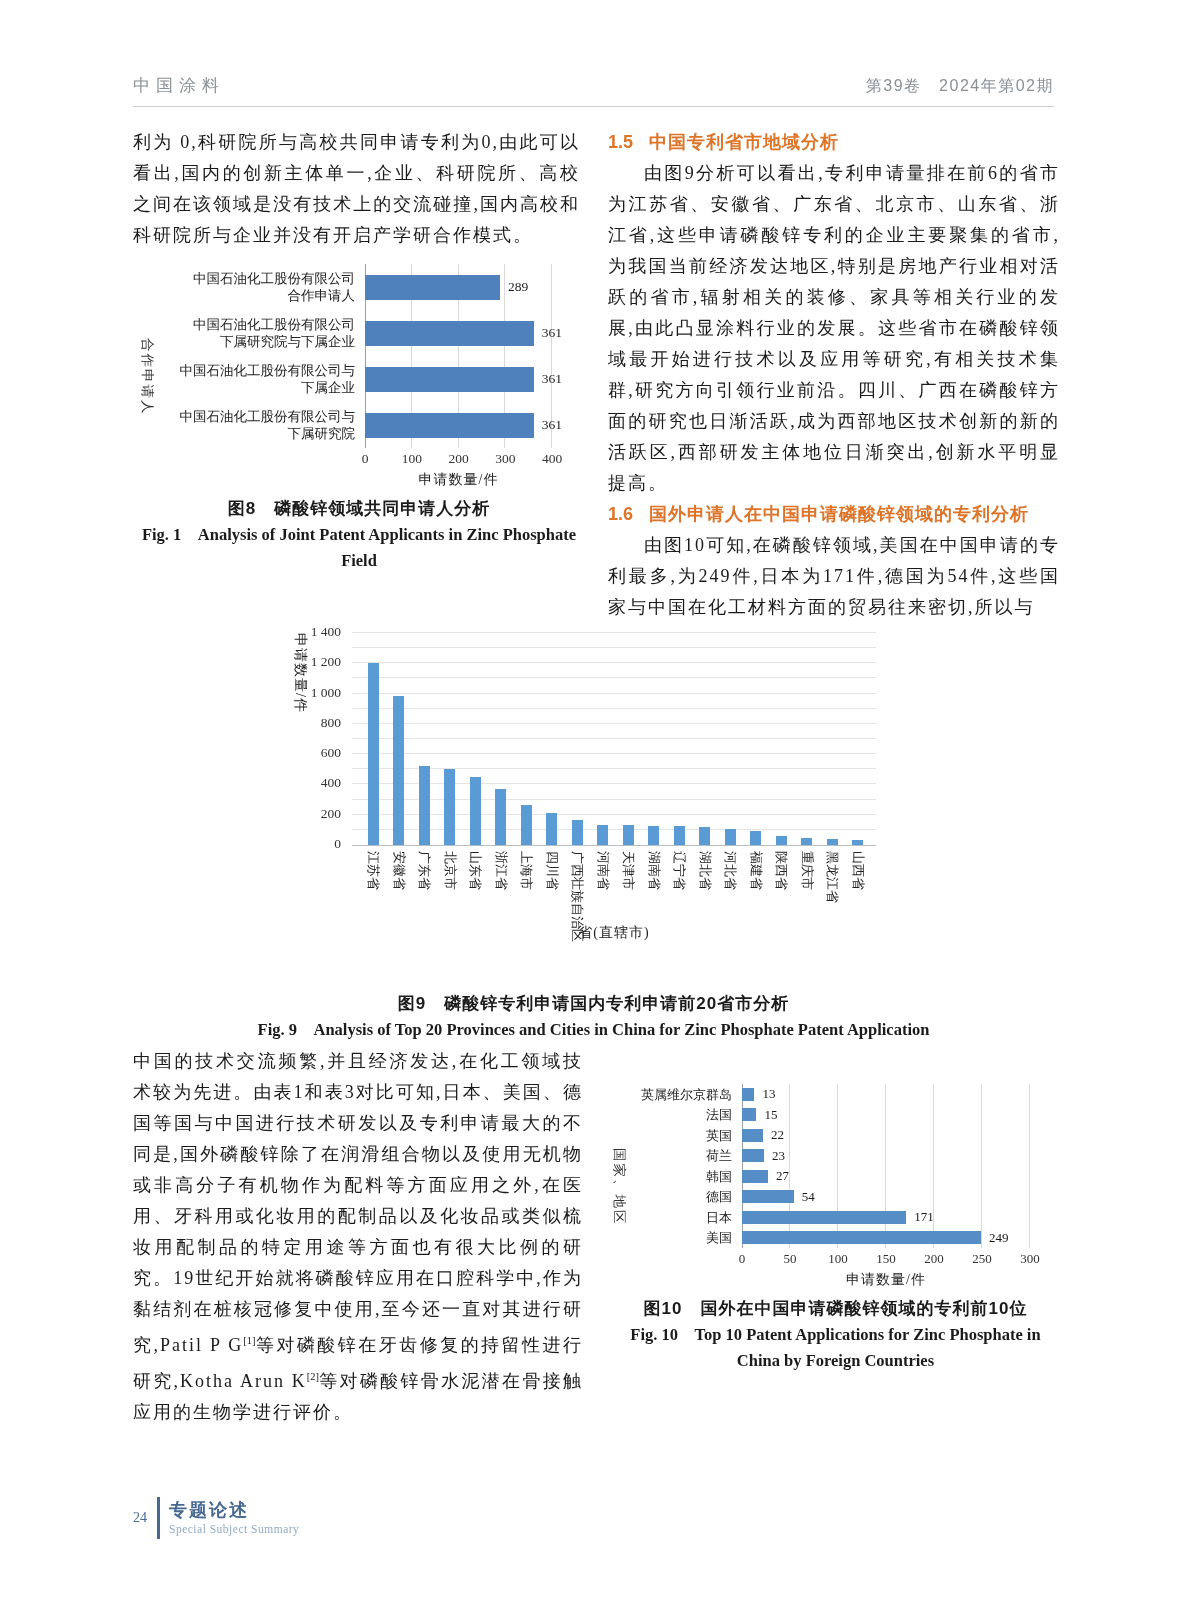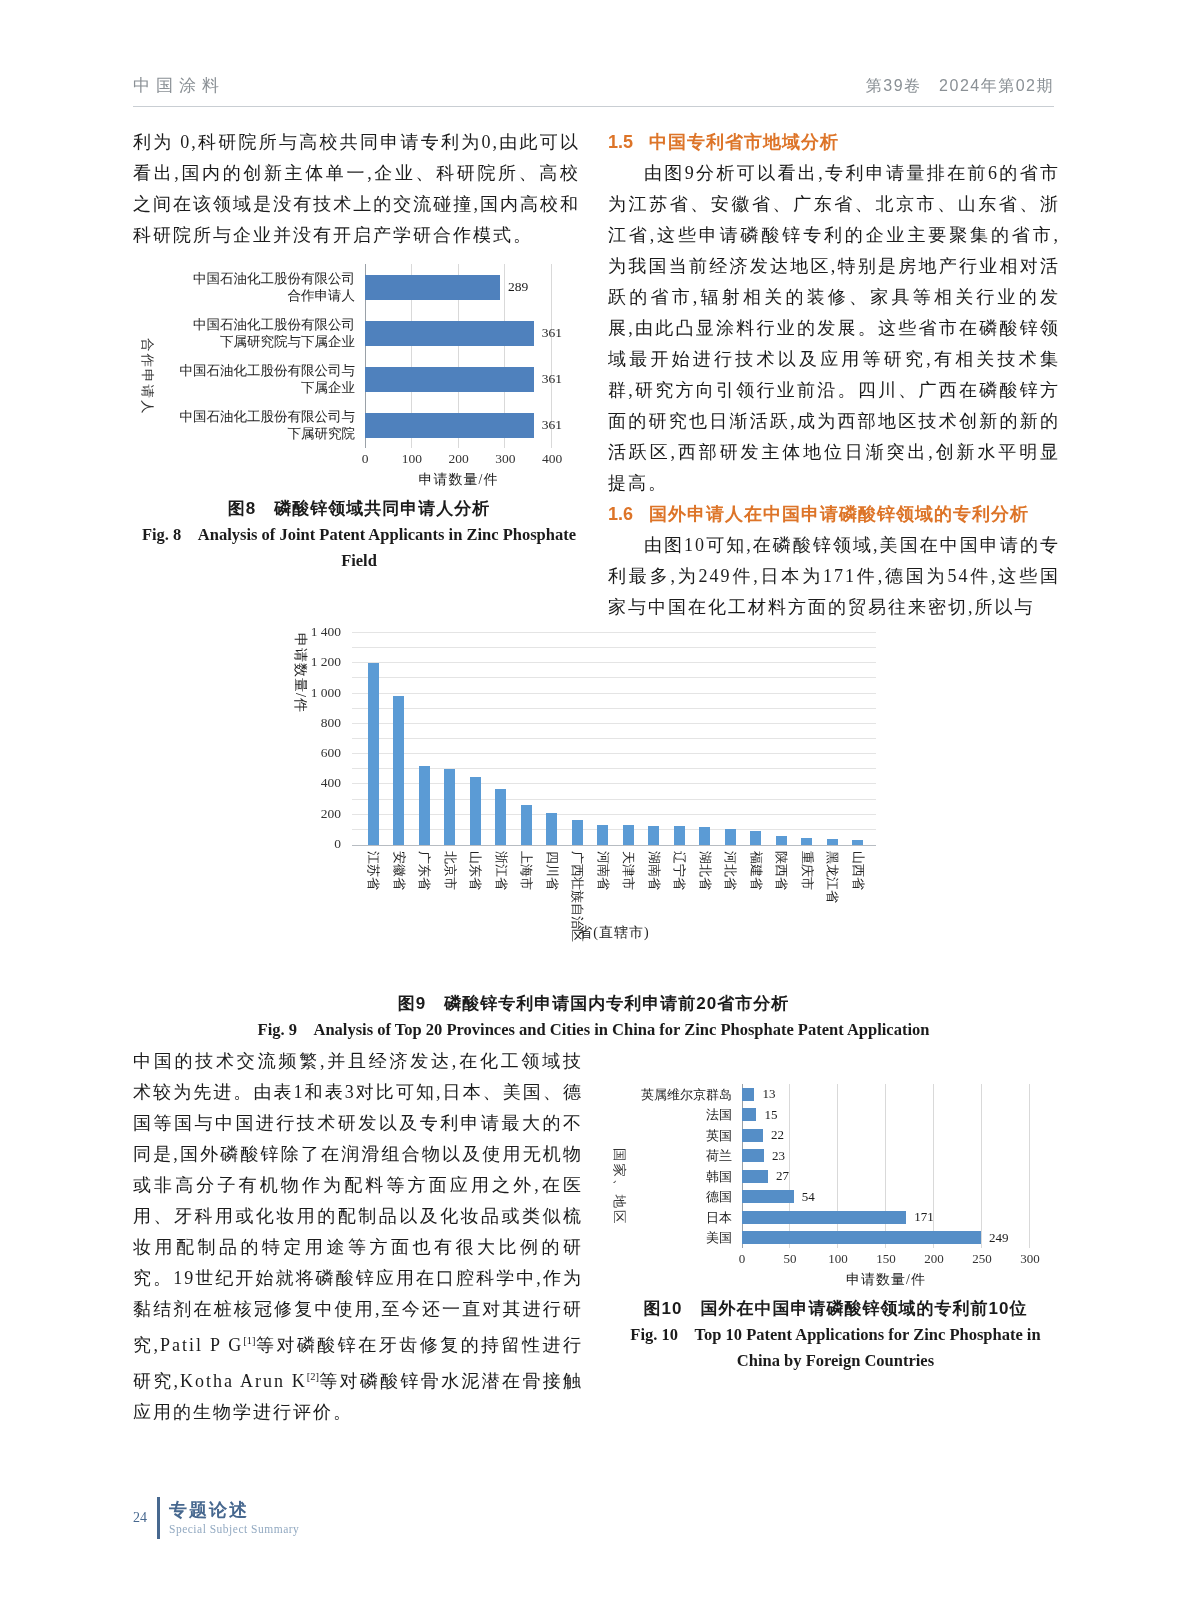--- a/index.html
+++ b/index.html
@@ -153,21 +153,21 @@
               <span class="htick" style="left: 46.75px;">100</span>
               <span class="htick" style="left: 93.5px;">200</span>
               <span class="htick" style="left: 140.25px;">300</span>
               <span class="htick" style="left: 187px;">400</span>
             </div>
             <div class="hxlabel" style="margin-left: 204px; width: 187px;">申请数量/件</div>
           </div>
         </div>
       </div>
     <div class="cap-cn">图8　磷酸锌领域共同申请人分析</div>
-    <div class="cap-en">Fig. 8　Analysis of Joint Patent Applicants in Zinc Phosphate Field</div>
+    <div class="cap-en">Fig. 1　Analysis of Joint Patent Applicants in Zinc Phosphate Field</div>
   </div>
 
   <div class="rt">
     <p class="sec-h"><span class="num">1.5</span><span>中国专利省市地域分析</span></p>
     <p class="para indent">由图9分析可以看出,专利申请量排在前6的省市为江苏省、安徽省、广东省、北京市、山东省、浙江省,这些申请磷酸锌专利的企业主要聚集的省市,为我国当前经济发达地区,特别是房地产行业相对活跃的省市,辐射相关的装修、家具等相关行业的发展,由此凸显涂料行业的发展。这些省市在磷酸锌领域最开始进行技术以及应用等研究,有相关技术集群,研究方向引领行业前沿。四川、广西在磷酸锌方面的研究也日渐活跃,成为西部地区技术创新的新的活跃区,西部研发主体地位日渐突出,创新水平明显提高。</p>
     <p class="sec-h"><span class="num">1.6</span><span>国外申请人在中国申请磷酸锌领域的专利分析</span></p>
     <p class="para indent">由图10可知,在磷酸锌领域,美国在中国申请的专利最多,为249件,日本为171件,德国为54件,这些国家与中国在化工材料方面的贸易往来密切,所以与</p>
   </div>
 
   <div class="fig9">

